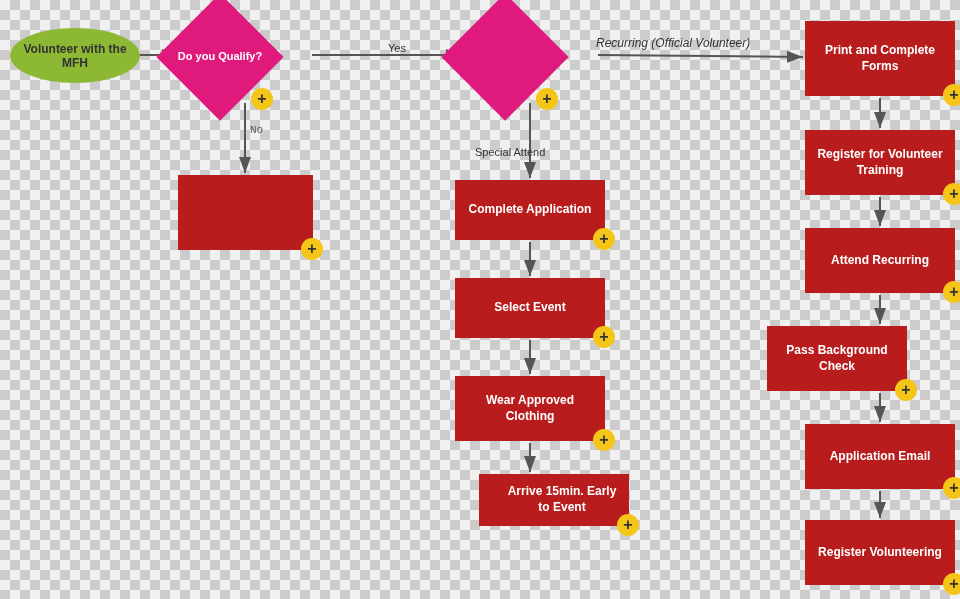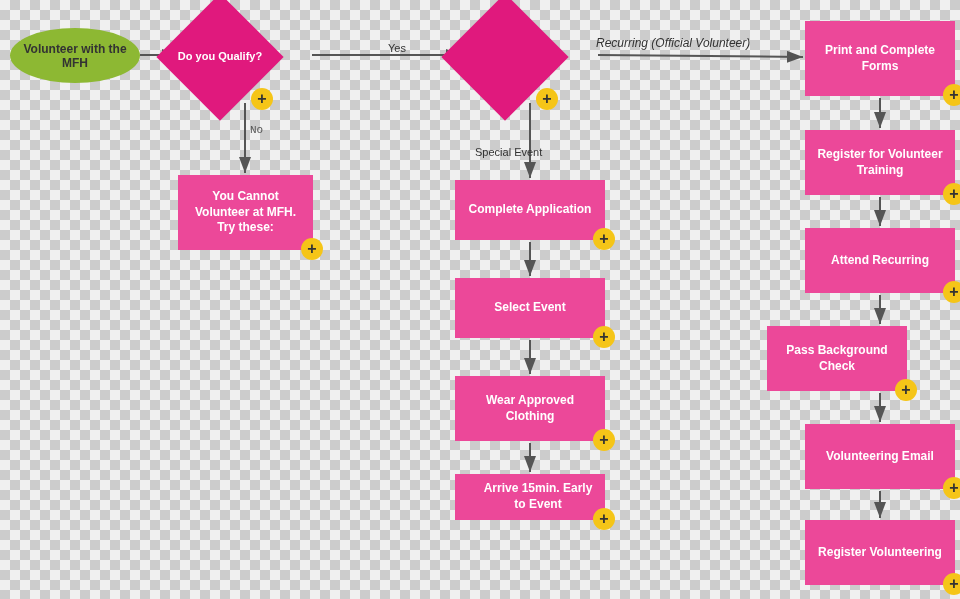--- a/index.html
+++ b/index.html
@@ -73,21 +73,21 @@
     .diamond-wrapper {
       position: absolute;
       display: flex;
       align-items: center;
       justify-content: center;
     }
 
     
     .blue-box {
       position: absolute;
-      background: #ec4899;
+      background: #b91c1c;
       color: white;
       font-family: Arial, sans-serif;
       font-size: 12px;
       font-weight: bold;
       display: flex;
       align-items: center;
       justify-content: center;
       text-align: center;
       padding: 8px;
       line-height: 1.3;
@@ -176,59 +176,58 @@
 
     <line x1="880" y1="491" x2="880" y2="518" stroke="#555" stroke-width="2" marker-end="url(#arrowhead)"></line>
   </svg>
 
   <span class="arrow-label" style="left: 388px; top: 42px;">Yes</span>
 
   <span class="arrow-label" style="left: 596px; top: 36px; font-size: 12px; font-style: italic;">Recurring (Official Volunteer)</span>
 
   <span class="no-label" style="left: 250px; top: 124px;">No</span>
 
-  <span class="arrow-label" style="left: 475px; top: 146px;">Special Event</span>
+  <span class="arrow-label" style="left: 475px; top: 146px;">Special Attend</span>
 
   <div class="start-oval">
     <span>Volunteer with the MFH</span>
   </div>
 
   <div class="diamond-wrapper" style="position: absolute; left: 175px; top: 12px; width: 90px; height: 90px;">
     <div class="diamond"></div>
     <span class="diamond-label">Do you Qualify?</span>
 
     <div class="plus-btn" style="position: absolute; bottom: -8px; right: -8px;">+</div>
   </div>
 
   <div class="diamond-wrapper" style="position: absolute; left: 460px; top: 12px; width: 90px; height: 90px;">
     <div class="diamond"></div>
     <div class="plus-btn" style="position: absolute; bottom: -8px; right: -8px;">+</div>
   </div>
 
   <div class="blue-box" style="left: 178px; top: 175px; width: 135px; height: 75px;">
-    <span>You Cannot Volunteer at MFH. Try these:</span>
     <div class="plus-btn" style="position: absolute; bottom: -10px; right: -10px;">+</div>
   </div>
 
   <div class="blue-box" style="left: 455px; top: 180px; width: 150px; height: 60px;">
     <span>Complete Application</span>
     <div class="plus-btn" style="position: absolute; bottom: -10px; right: -10px;">+</div>
   </div>
 
   <div class="blue-box" style="left: 455px; top: 278px; width: 150px; height: 60px;">
     <span>Select Event</span>
     <div class="plus-btn" style="position: absolute; bottom: -10px; right: -10px;">+</div>
   </div>
 
   <div class="blue-box" style="left: 455px; top: 376px; width: 150px; height: 65px;">
     <span>Wear Approved Clothing</span>
     <div class="plus-btn" style="position: absolute; bottom: -10px; right: -10px;">+</div>
   </div>
 
-  <div class="blue-box" style="left: 455px; top: 474px; width: 150px; height: 46px; padding-left: 24px;">
+  <div class="blue-box" style="left: 479px; top: 474px; width: 150px; height: 52px; padding-left: 24px;">
     <span>Arrive 15min. Early to Event</span>
     <div class="plus-btn" style="position: absolute; bottom: -10px; right: -10px;">+</div>
   </div>
 
   <div class="blue-box" style="left: 805px; top: 21px; width: 150px; height: 75px;">
     <span>Print and Complete Forms</span>
     <div class="plus-btn" style="position: absolute; bottom: -10px; right: -10px;">+</div>
   </div>
 
   <div class="blue-box" style="left: 805px; top: 130px; width: 150px; height: 65px; text-align: center;">
@@ -240,21 +239,21 @@
     <span>Attend Recurring</span>
     <div class="plus-btn" style="position: absolute; bottom: -10px; right: -10px;">+</div>
   </div>
 
   <div class="blue-box" style="left: 767px; top: 326px; width: 140px; height: 65px;">
     <span>Pass Background Check</span>
     <div class="plus-btn" style="position: absolute; bottom: -10px; right: -10px;">+</div>
   </div>
 
   <div class="blue-box" style="left: 805px; top: 424px; width: 150px; height: 65px;">
-    <span>Volunteering Email</span>
+    <span>Application Email</span>
     <div class="plus-btn" style="position: absolute; bottom: -10px; right: -10px;">+</div>
   </div>
 
   <div class="blue-box" style="left: 805px; top: 520px; width: 150px; height: 65px;">
     <span>Register Volunteering</span>
     <div class="plus-btn" style="position: absolute; bottom: -10px; right: -10px;">+</div>
   </div>
 
 </div>
 

